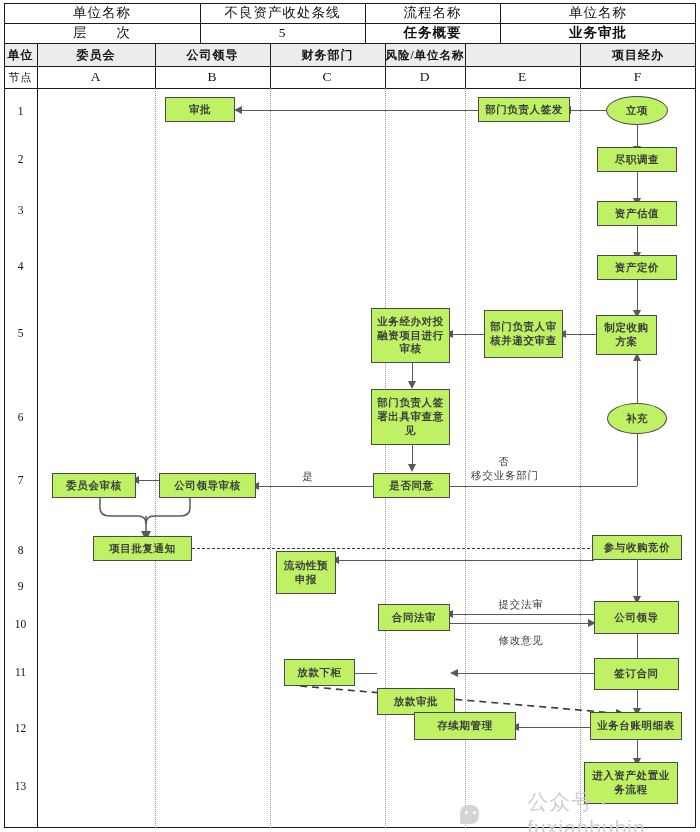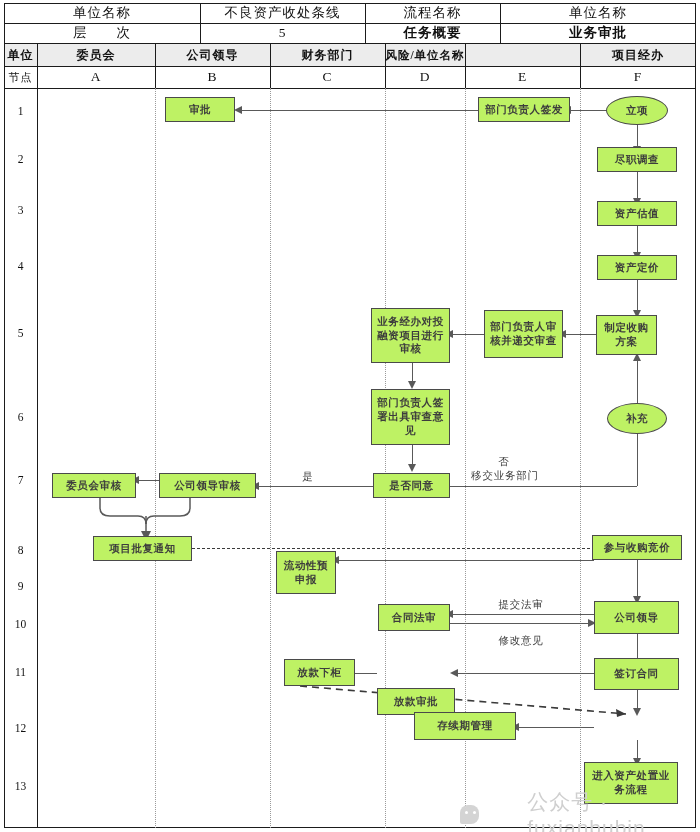--- a/index.html
+++ b/index.html
@@ -236,20 +236,21 @@
 
   <div class="node" style="left:276px;top:551px;width:60px;height:43px;">流动性预申报</div>
 
   <div class="node" style="left:594px;top:601px;width:85px;height:33px;">公司领导</div>
   <div class="node" style="left:378px;top:604px;width:72px;height:27px;">合同法审</div>
 
   <div class="node" style="left:594px;top:658px;width:85px;height:32px;">签订合同</div>
   <div class="node" style="left:377px;top:688px;width:78px;height:27px;">放款审批</div>
   <div class="node" style="left:284px;top:659px;width:71px;height:27px;">放款下柜</div>
 
+  <div class="node" style="left:590px;top:712px;width:92px;height:28px;">业务台账明细表</div>
   <div class="node" style="left:414px;top:712px;width:102px;height:28px;">存续期管理</div>
   <div class="node" style="left:584px;top:762px;width:94px;height:42px;">进入资产处置业务流程</div>
 
   <div class="wm" style="left:460px;top:788px;gap:48px;">
     <span class="wm-badge"></span>
     <span>公众号 · fuxianbubin</span>
   </div>
 
 </div>
 

